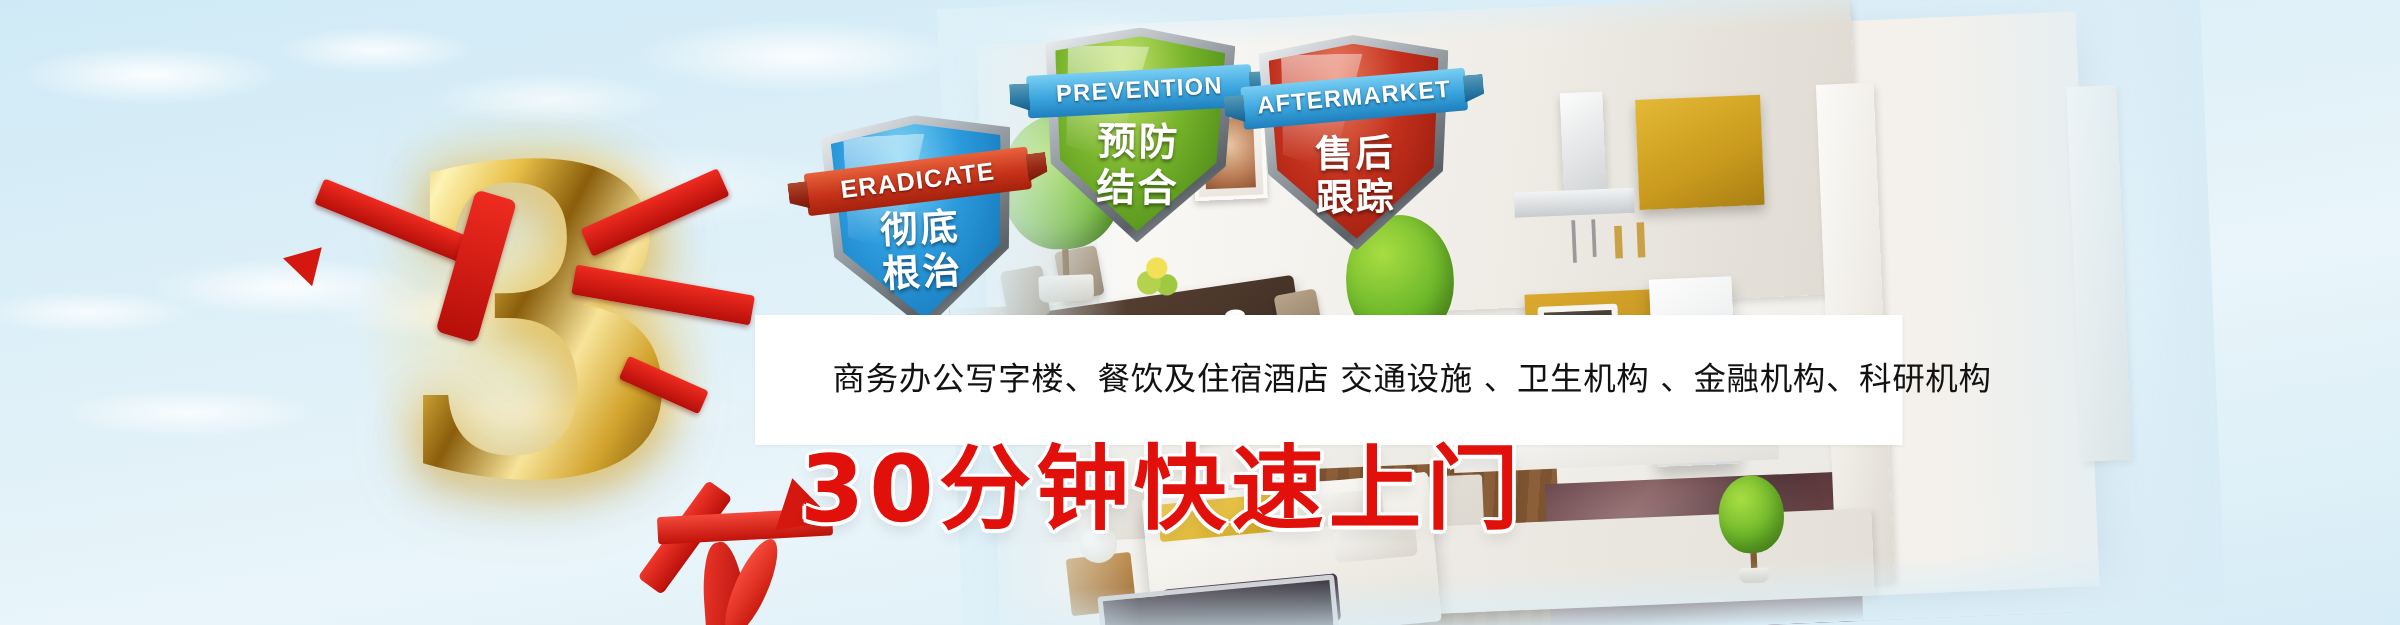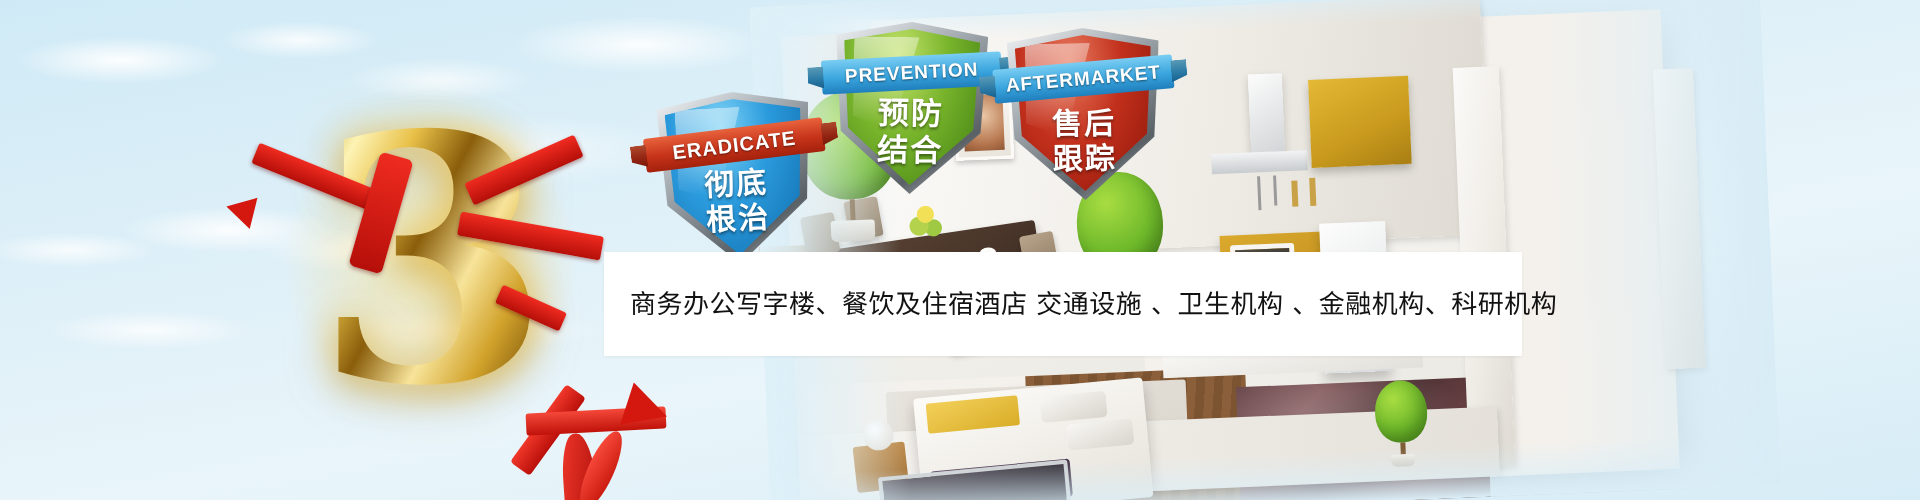--- a/index.html
+++ b/index.html
@@ -387,20 +387,21 @@
     padding:0 26px;
     box-shadow:0 1px 3px rgba(0,0,0,.06);
   }
   .text-panel .line {
     font-size:26px;
     line-height:1.62;
     color:#121212;
     white-space:nowrap;
     font-family:"DejaVu Sans","Liberation Sans",sans-serif;
     letter-spacing:.5px;
+    margin-left:36px;
   }
 
   
   .headline {
     position:absolute; left:640px; top:355px;
     font-size:74px; font-weight:bold;
     color:#e1100b;
     letter-spacing:4px;
     line-height:1;
     font-family:"DejaVu Sans","Liberation Sans",sans-serif;
@@ -561,14 +562,15 @@
   </div>
 
   <div class="ribbon-arrow">
     <div class="tail"></div>
     <div class="tail2"></div>
     <div class="stem1"></div>
     <div class="stem2"></div>
     <div class="head"></div>
   </div>
 
+  <div class="headline">30分钟快速上门</div>
 
 </div>
 
 </body></html>

